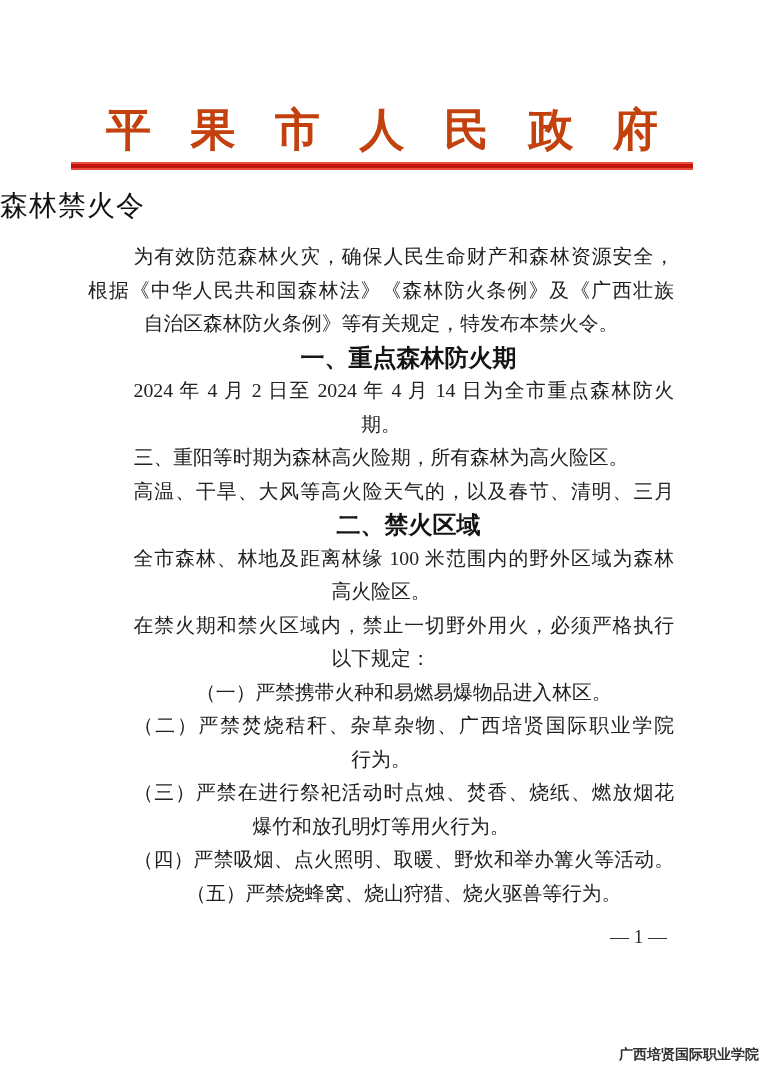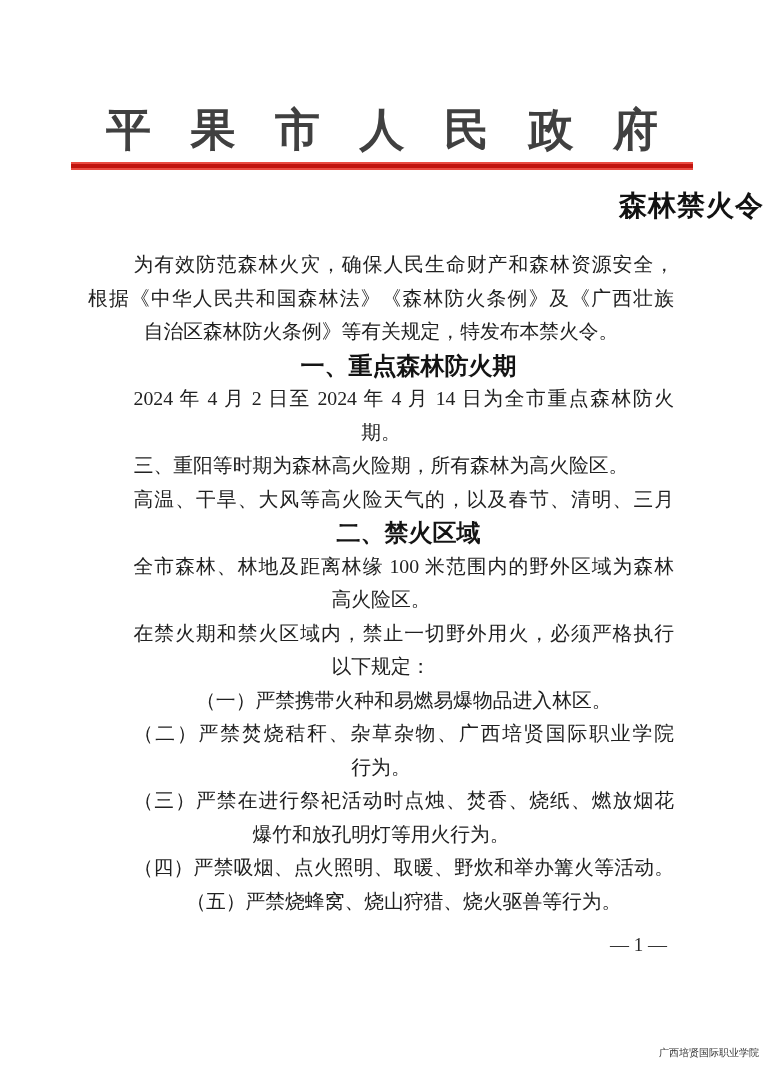--- a/index.html
+++ b/index.html
@@ -17,47 +17,47 @@
     font-family: "Liberation Serif", "DejaVu Serif", serif;
     color: #212121;
   }
   .gov-header {
     width: 552px;
     margin: 104px auto 0;
     font-family: "Liberation Serif", "DejaVu Serif", serif;
     font-weight: 700;
     font-size: 45px;
     line-height: 52px;
-    color: #404040;
+    color: #c2410c;
     text-align: justify;
     text-align-last: justify;
     white-space: normal;
   }
   .red-rule {
     width: 622px;
     height: 8px;
     margin: 6px auto 0;
     background: linear-gradient(to bottom,
       #ea4a40 0px, #ea4a40 2px,
       #c0140e 2px, #c0140e 6px,
       #ea4a40 6px, #ea4a40 8px);
   }
   .doc-title {
     margin-top: 20px;
-    text-align: right;
+    text-align: left;
     font-family: "Liberation Sans", "DejaVu Sans", sans-serif;
-    font-weight: 700;
+    font-weight: 400;
     font-size: 28px;
     line-height: 32px;
     letter-spacing: 1px;
     color: #121212;
   }
   .doc-body {
     width: 586px;
-    margin: 26px 0 0 88px;
+    margin: 18px 0 0 88px;
     font-size: 19.8px;
     line-height: 33.5px;
   }
   .doc-line {
     text-align: center;
   }
   .doc-line.indent {
     text-indent: 2.3em;
   }
   .doc-line.flush {
@@ -75,22 +75,23 @@
     padding-right: 97px;
     text-align: right;
     font-size: 19px;
     color: #2a2a2a;
   }
   .watermark {
     position: absolute;
     right: 5px;
     top: 1046px;
     font-family: "Liberation Sans", "DejaVu Sans", sans-serif;
-    font-size: 10px;
+    font-size: 14px;
     color: #333333;
+    font-weight: bold;
   }
 </style>
 </head>
 <body>
 
 <div class="page">
 
   <div class="gov-header">平果市人民政府</div>
 
   <div class="red-rule"></div>

